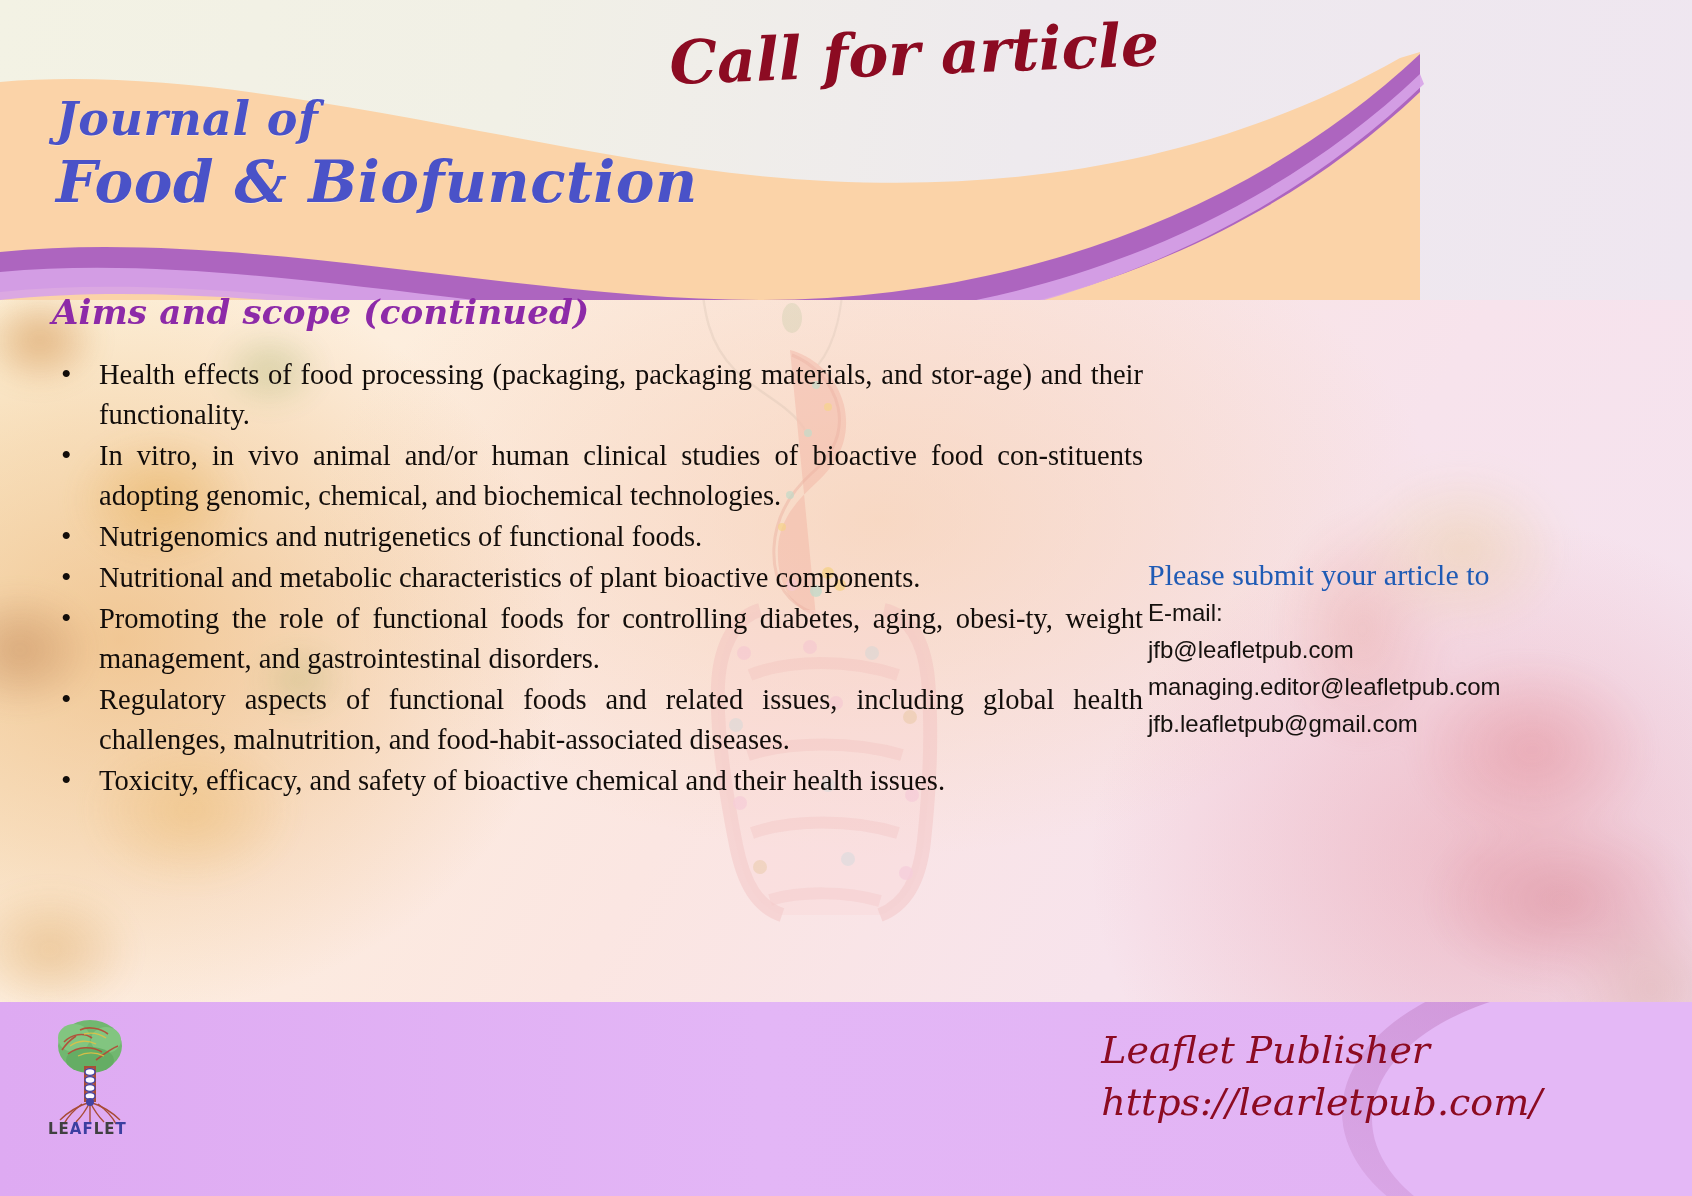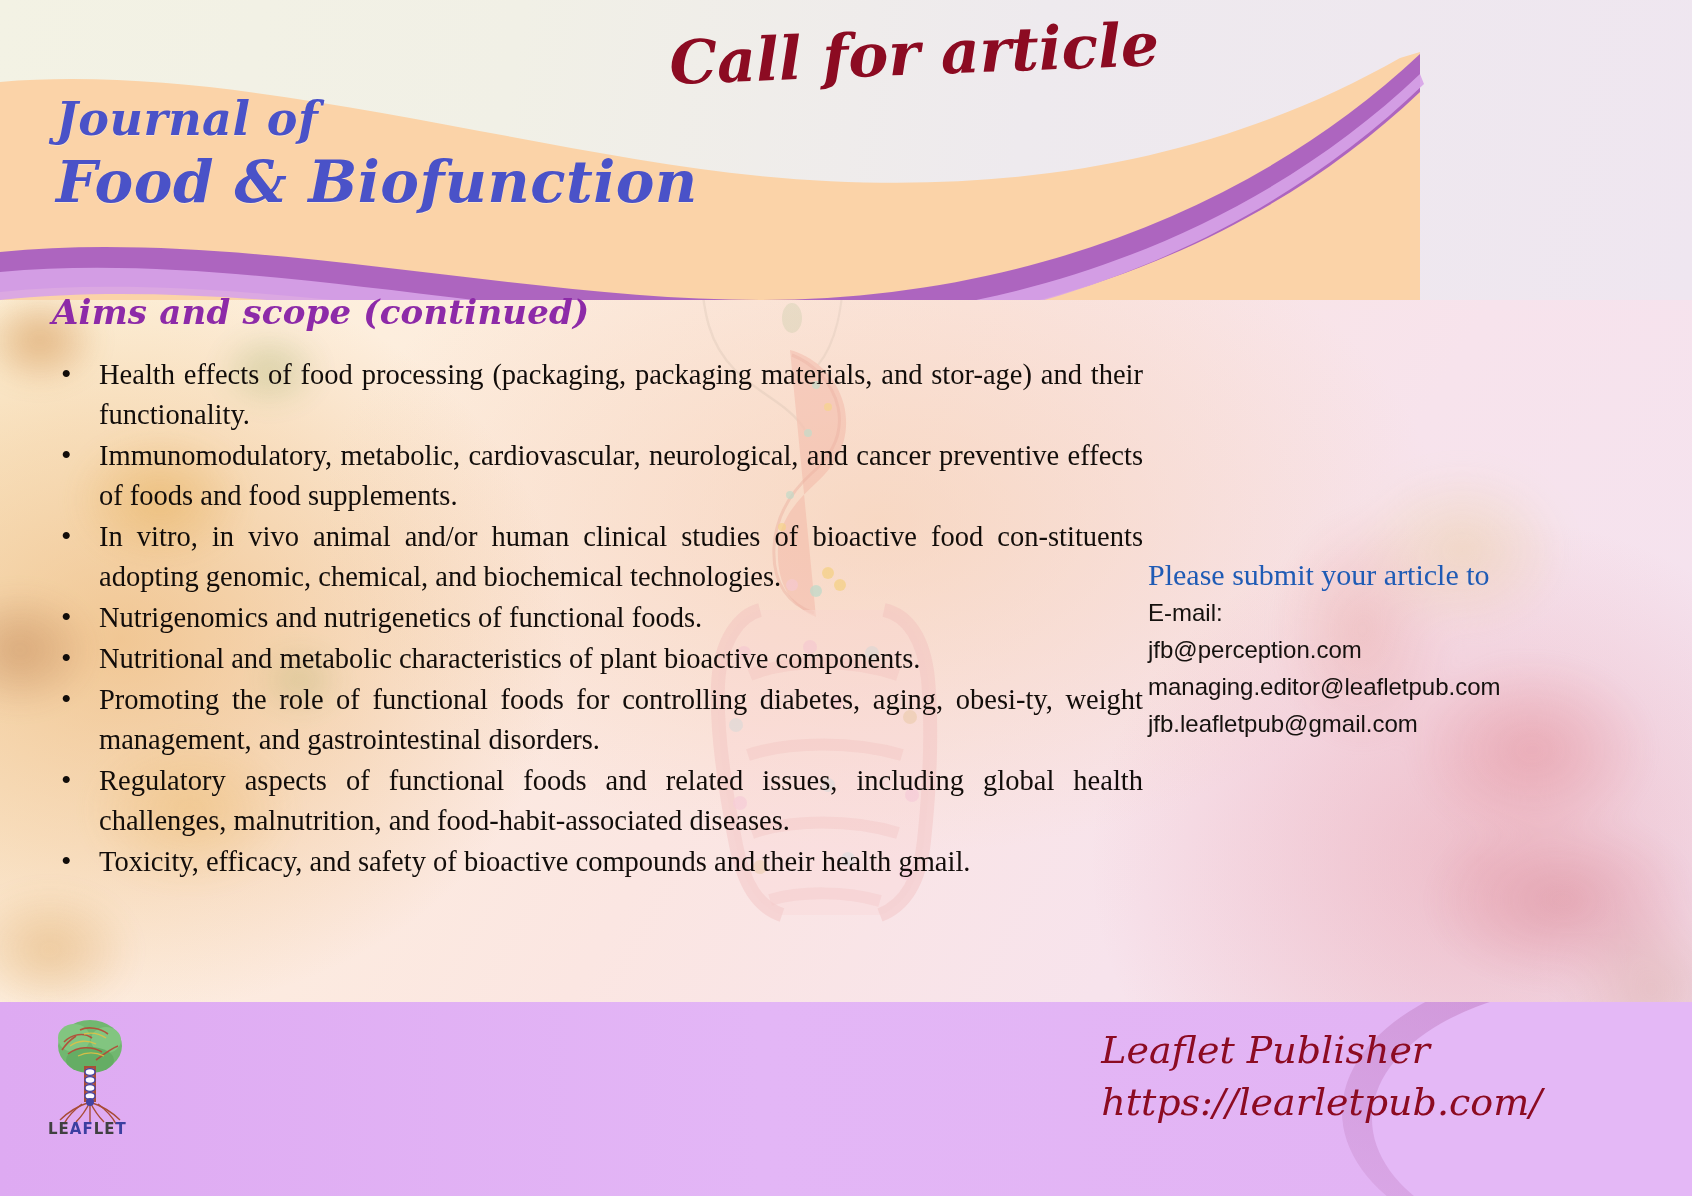--- a/index.html
+++ b/index.html
@@ -418,34 +418,33 @@
 
     <div class="title-call">Call for article</div>
     <div class="title-journal">Journal of</div>
     <div class="title-name">Food &amp; Biofunction</div>
   </div>
 
   <div class="content">
     <div class="aims-heading">Aims and scope (continued)</div>
     <ul class="bullets">
       <li>Health effects of food processing (packaging, packaging materials, and stor-age) and their functionality.</li>
-      <li>Immunomodulatory, metabolic, cardiovascular, neurological, and cancer preventive effects of foods and food supplements.</li>
       <li>In vitro, in vivo animal and/or human clinical studies of bioactive food con-stituents adopting genomic, chemical, and biochemical technologies.</li>
       <li class="nojustify">Nutrigenomics and nutrigenetics of functional foods.</li>
       <li class="nojustify">Nutritional and metabolic characteristics of plant bioactive components.</li>
       <li>Promoting the role of functional foods for controlling diabetes, aging, obesi-ty, weight management, and gastrointestinal disorders.</li>
       <li>Regulatory aspects of functional foods and related issues, including global health challenges, malnutrition, and food-habit-associated diseases.</li>
-      <li class="nojustify">Toxicity, efficacy, and safety of bioactive compounds and their health gmail.</li>
+      <li class="nojustify">Toxicity, efficacy, and safety of bioactive chemical and their health issues.</li>
     </ul>
   </div>
 
   <div class="submit-block">
     <div class="submit-head">Please submit your article to</div>
     <div class="submit-line">E-mail:</div>
-    <div class="submit-line">jfb@perception.com</div>
+    <div class="submit-line">jfb@leafletpub.com</div>
     <div class="submit-line">managing.editor@leafletpub.com</div>
     <div class="submit-line">jfb.leafletpub@gmail.com</div>
   </div>
 
   <div class="footer">
     <div class="footer-band"></div>
     <div class="footer-arc"></div>
     <div class="footer-arc2"></div>
 
     <svg class="logo" viewBox="0 0 92 112">

